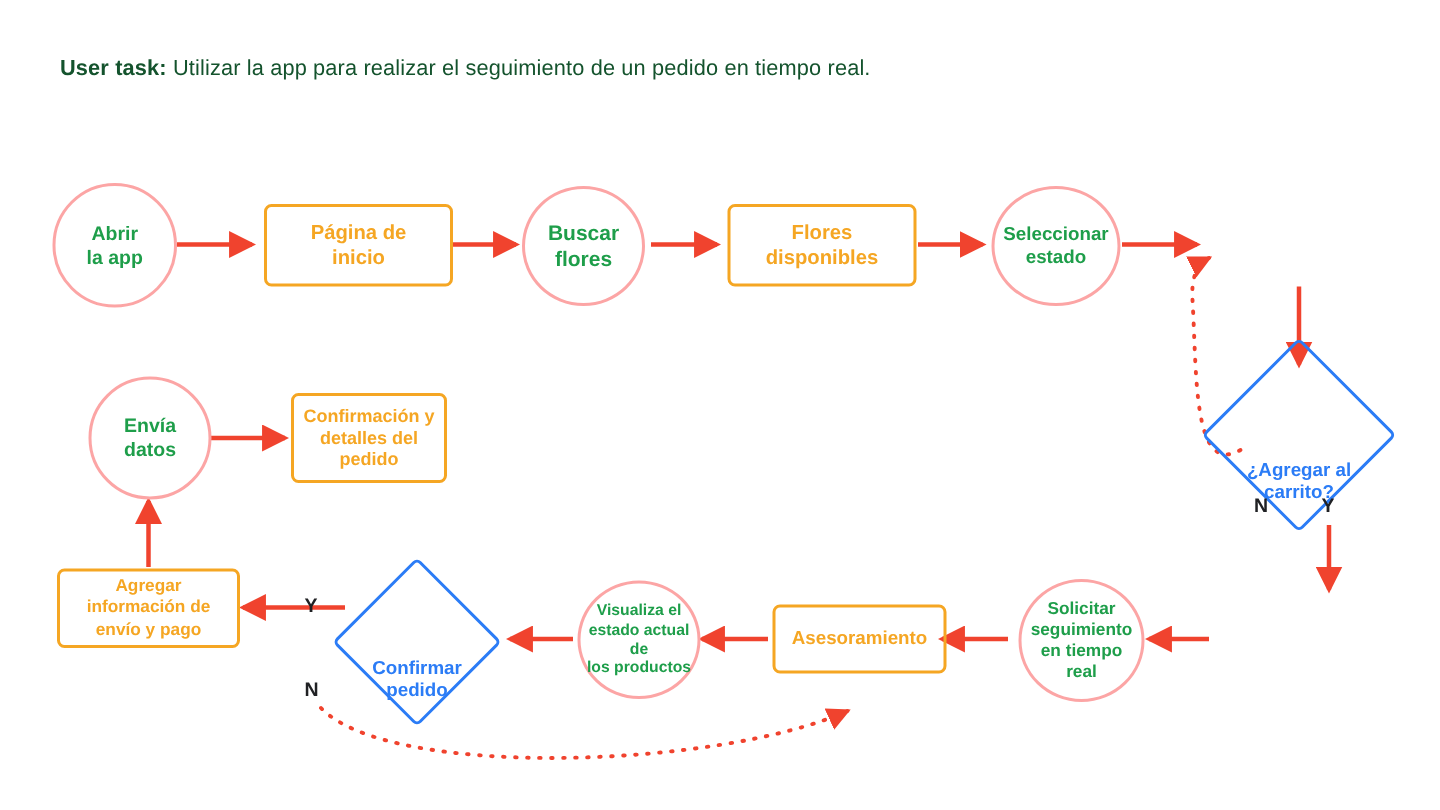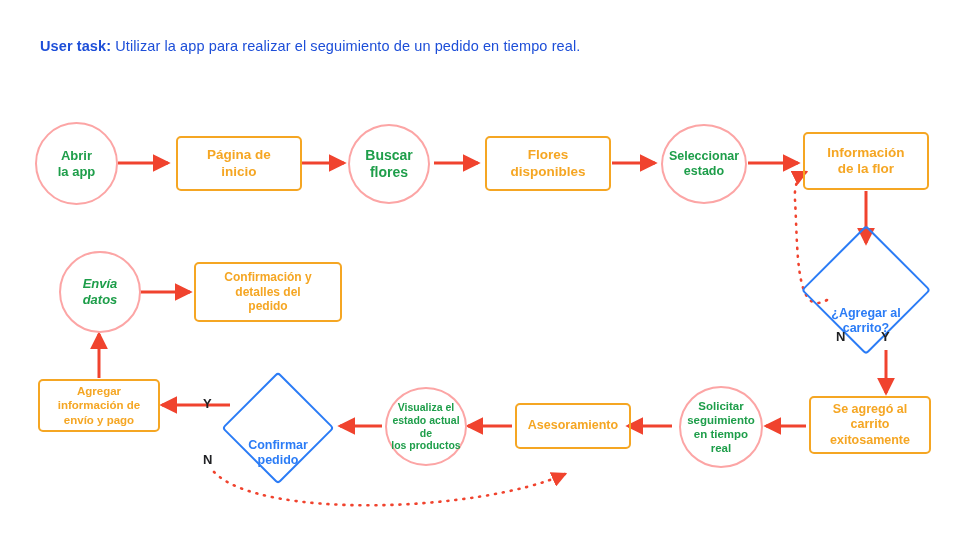--- a/index.html
+++ b/index.html
@@ -16,21 +16,21 @@
   #stage {
     position: relative;
     width: 960px;
     height: 540px;
   }
   #task-line {
     position: absolute;
     left: 40px;
     top: 38px;
     font-size: 14.5px;
-    color: #1d4ed8;
+    color: #14532d;
     letter-spacing: 0.1px;
   }
   #task-line .lead {
     font-weight: bold;
   }
   .node {
     position: absolute;
     box-sizing: border-box;
     display: flex;
     align-items: center;
@@ -146,41 +146,32 @@
   <div class="node rect" style="left:485px; top:136px; width:126px; height:55px; font-size:13.5px;">
     <span class="lbl" style="white-space:pre-line;">Flores
 disponibles</span>
   </div>
 
   <div class="node circle" style="left:661px; top:124px; width:86px; height:80px; font-size:12.5px;">
     <span class="lbl" style="white-space:pre-line;">Seleccionar
 estado</span>
   </div>
 
-  <div class="node rect" style="left:803px; top:132px; width:126px; height:58px; font-size:13.5px;">
-    <span class="lbl" style="white-space:pre-line;">Información
-de la flor</span>
-  </div>
 
   <div class="diamond-wrap" style="left:820px; top:244px; width:92px; height:92px; font-size:12.5px;">
     <div class="diamond"></div>
     <div class="diamond-label">
         <span style="white-space:pre-line;">¿Agregar al
 carrito?</span>
       </div>
   </div>
 
   <div class="branch-label" style="left:836px; top:329px;">N</div>
   <div class="branch-label" style="left:881px; top:329px;">Y</div>
 
-  <div class="node rect" style="left:809px; top:396px; width:122px; height:58px; font-size:12.5px;">
-    <span class="lbl" style="white-space:pre-line;">Se agregó al
-carrito
-exitosamente</span>
-  </div>
 
   <div class="node circle" style="left:679px; top:386px; width:84px; height:82px; font-size:11.5px;">
     <span class="lbl" style="white-space:pre-line;">Solicitar
 seguimiento
 en tiempo
 real</span>
   </div>
 
   <div class="node rect" style="left:515px; top:403px; width:116px; height:46px; font-size:12.5px;">
     <span class="lbl" style="white-space:pre-line;">Asesoramiento</span>
@@ -202,24 +193,24 @@
 
   <div class="branch-label" style="left:203px; top:396px;">Y</div>
   <div class="branch-label" style="left:203px; top:452px;">N</div>
 
   <div class="node rect" style="left:38px; top:379px; width:122px; height:53px; font-size:11.5px;">
     <span class="lbl" style="white-space:pre-line;">Agregar
 información de
 envío y pago</span>
   </div>
 
-  <div class="node circle" style="left:59px; top:251px; width:82px; height:82px; font-size:13px;font-style:italic;">
+  <div class="node circle" style="left:59px; top:251px; width:82px; height:82px; font-size:13px;">
     <span class="lbl" style="white-space:pre-line;">Envía
 datos</span>
   </div>
 
-  <div class="node rect" style="left:194px; top:262px; width:148px; height:60px; font-size:12px;">
+  <div class="node rect" style="left:194px; top:262px; width:104px; height:60px; font-size:12px;">
     <span class="lbl" style="white-space:pre-line;">Confirmación y
 detalles del
 pedido</span>
   </div>
 
 </div>
 
 </body></html>

